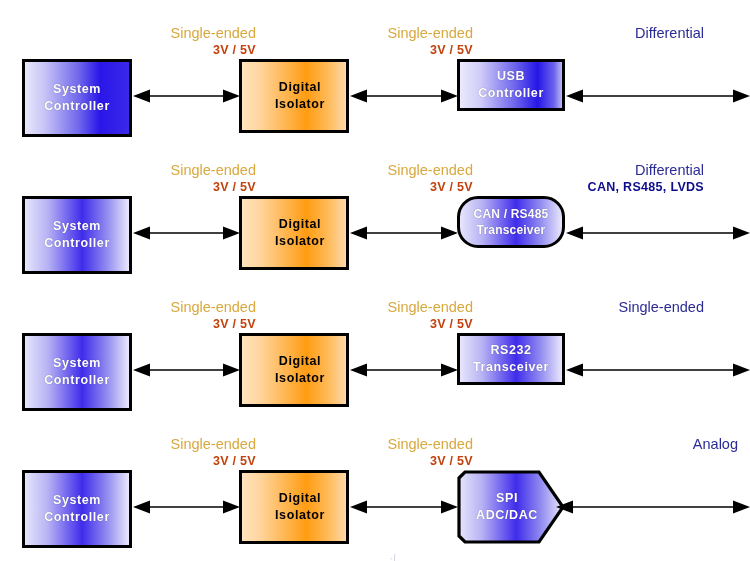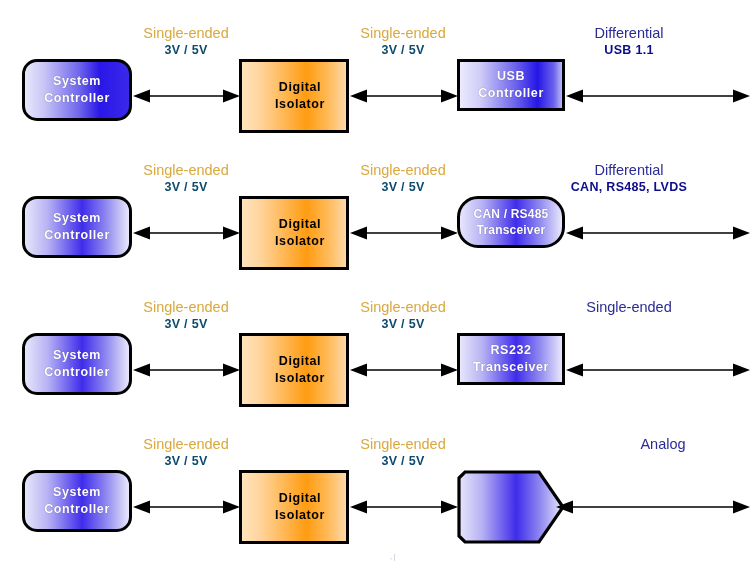--- a/index.html
+++ b/index.html
@@ -58,21 +58,21 @@
   .blk-blue-ctrl {
     background: linear-gradient(to right, #eceafc 0%, #cfccf8 20%, #6a61ec 55%, #2616e7 76%, #6b62ed 92%, #bdb9f5 100%);
   }
   .blk-orange {
     background: linear-gradient(to right, #ffe3bd 0%, #ffd49b 18%, #ff9c12 62%, #ffb956 82%, #ffd9a8 100%);
     color: #000000;
     text-shadow: none;
     padding-left: 12px;
   }
 
-  .sys-ctrl { left: 22px; top: 0px; width: 110px; height: 62px; border-radius: 15px; }
+  .sys-ctrl { left: 22px; top: 0px; width: 110px; height: 78px; }
   .isolator { left: 239px; top: 0px; width: 110px; height: 74px; }
   .endpoint { left: 457px; top: 0px; width: 108px; height: 52px; }
 
   
   .pent {
     position: absolute;
     left: 457px; top: 0px; width: 108px; height: 74px;
   }
   .pent svg { position: absolute; left: 0; top: 0; }
   .pent .pent-label {
@@ -99,38 +99,38 @@
   .arrow { position: absolute; top: 30px; height: 14px; }
   .arrow svg { display: block; }
   .arrow-a { left: 133px; width: 107px; }
   .arrow-b { left: 350px; width: 108px; }
   .arrow-c { left: 566px; width: 184px; }
   .arrow-c-pent { left: 556px; width: 194px; }
 
   
   .lbl {
     position: absolute;
-    text-align: center;
+    text-align: right;
     white-space: nowrap;
   }
   .lbl .l1 {
     display: block;
     font-size: 14.5px;
     font-weight: normal;
     line-height: 18px;
   }
   .lbl .l2 {
     display: block;
     font-size: 12.5px;
     font-weight: bold;
     line-height: 17px;
     letter-spacing: 0.3px;
   }
   .lbl-amber .l1 { color: #d9a83e; }
-  .lbl-amber .l2 { color: #0c4a6e; }
+  .lbl-amber .l2 { color: #c2410c; }
   .lbl-blue  .l1 { color: #2b2b96; }
   .lbl-blue  .l2 { color: #0d0d8c; }
 
   .lbl-a { left: 116px; top: -35px; width: 140px; }
   .lbl-b { left: 333px; top: -35px; width: 140px; }
   .lbl-c { left: 554px; top: -35px; width: 150px; }
 
   .artifact {
     position: absolute;
     left: 390px;
@@ -151,21 +151,20 @@
     <div class="lbl lbl-amber lbl-a">
       <span class="l1">Single-ended</span>
       <span class="l2">3V / 5V</span>
     </div>
     <div class="lbl lbl-amber lbl-b">
       <span class="l1">Single-ended</span>
       <span class="l2">3V / 5V</span>
     </div>
     <div class="lbl lbl-blue lbl-c">
       <span class="l1">Differential</span>
-      <span class="l2">USB 1.1</span>
     </div>
 
     <div class="block blk-blue-lr sys-ctrl">
       <span class="ln">System</span>
       <span class="ln">Controller</span>
     </div>
 
     <div class="arrow arrow-a">
       <svg width="107" height="14" viewBox="0 0 107 14">
           <line x1="6" y1="7" x2="101" y2="7" stroke="#000" stroke-width="1.4"></line>
@@ -357,20 +356,24 @@
           <linearGradient id="pentgrad" x1="0" y1="0" x2="1" y2="0">
             <stop offset="0%" stop-color="#e7e6fb"></stop>
             <stop offset="22%" stop-color="#b7b2f4"></stop>
             <stop offset="55%" stop-color="#3f2ceb"></stop>
             <stop offset="78%" stop-color="#8f88f0"></stop>
             <stop offset="100%" stop-color="#e9e8fb"></stop>
           </linearGradient>
         </defs>
         <polygon points="2,8 8,2 82,2 106,37 82,72 8,72 2,66" fill="url(#pentgrad)" stroke="#000000" stroke-width="3.2" stroke-linejoin="miter"></polygon>
       </svg>
+      <div class="pent-label">
+        <span class="ln">SPI</span>
+        <span class="ln">ADC/DAC</span>
+      </div>
     </div>
 
     <div class="arrow arrow-c-pent">
       <svg width="194" height="14" viewBox="0 0 194 14">
           <line x1="6" y1="7" x2="188" y2="7" stroke="#000" stroke-width="1.4"></line>
           <polygon points="0,7 17,0.5 17,13.5" fill="#000"></polygon>
           <polygon points="194,7 177,0.5 177,13.5" fill="#000"></polygon>
         </svg>
     </div>
   </div>

